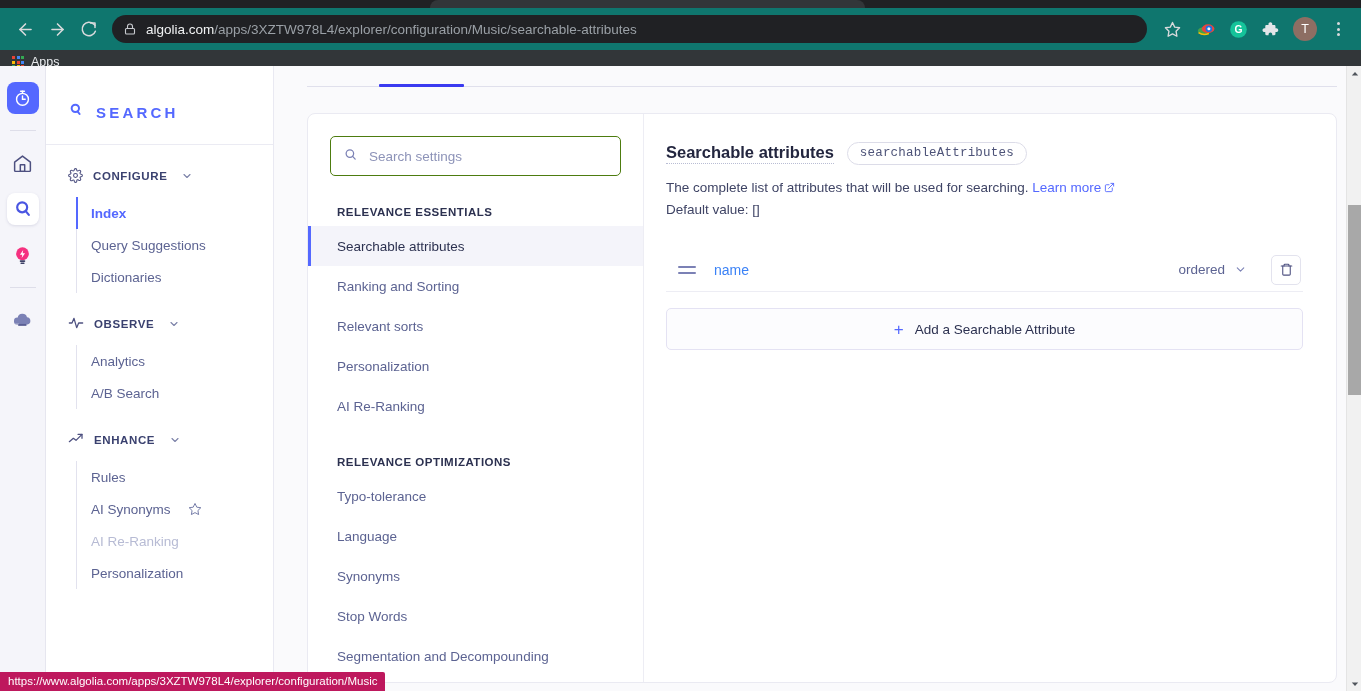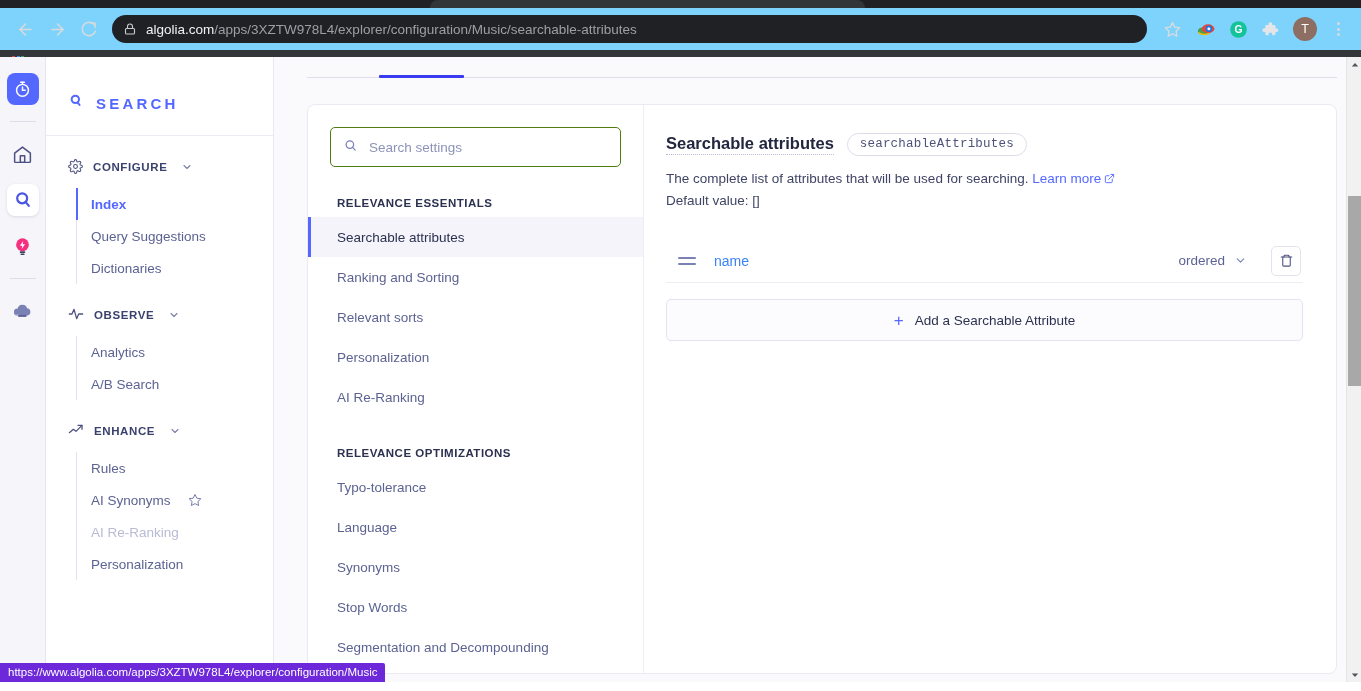--- a/index.html
+++ b/index.html
@@ -6,22 +6,22 @@
   html, body {
     width: 1361px; height: 691px;
     font-family: "Liberation Sans", sans-serif;
     background: #ffffff;
     overflow: hidden;
   }
 
   
   #browser-chrome {
     width: 1361px;
-    background: #7dd3fc;
-    height: 57px;
+    background: #0f766e;
+    height: 66px;
     position: relative;
   }
   #tab-strip {
     height: 8px;
     background: #202124;
     position: relative;
   }
   #tab-strip .active-tab {
     position: absolute;
     left: 430px; top: 0; width: 435px; height: 8px;
@@ -335,21 +335,21 @@
   #scroll-up { top: 0; }
   #scroll-down { bottom: 0; }
   #scroll-thumb {
     position: absolute; left: 1px; top: 139px; width: 13px; height: 190px;
     background: #a8a8a8; border-radius: 0;
   }
 
   
   #status-url {
     position: absolute; left: 0; bottom: 0;
-    background: #6d28d9;
+    background: #be185d;
     color: #ffffff;
     font-size: 11.5px;
     padding: 3px 8px 4px 8px;
     max-width: 460px;
     white-space: nowrap;
     overflow: hidden;
     text-overflow: ellipsis;
     border-top-right-radius: 2px;
     z-index: 40;
   }

